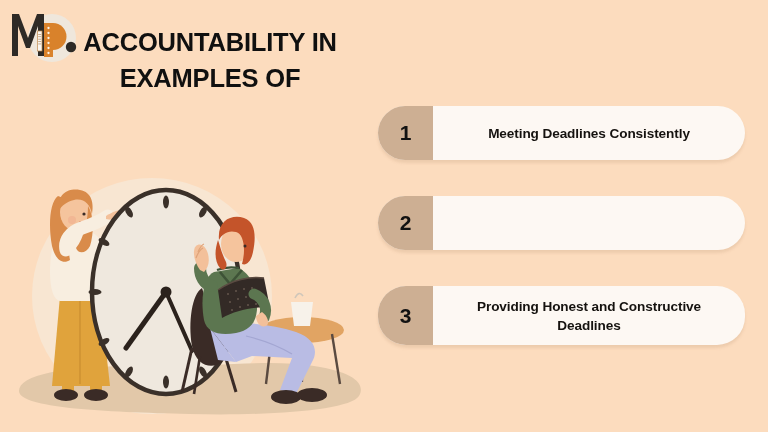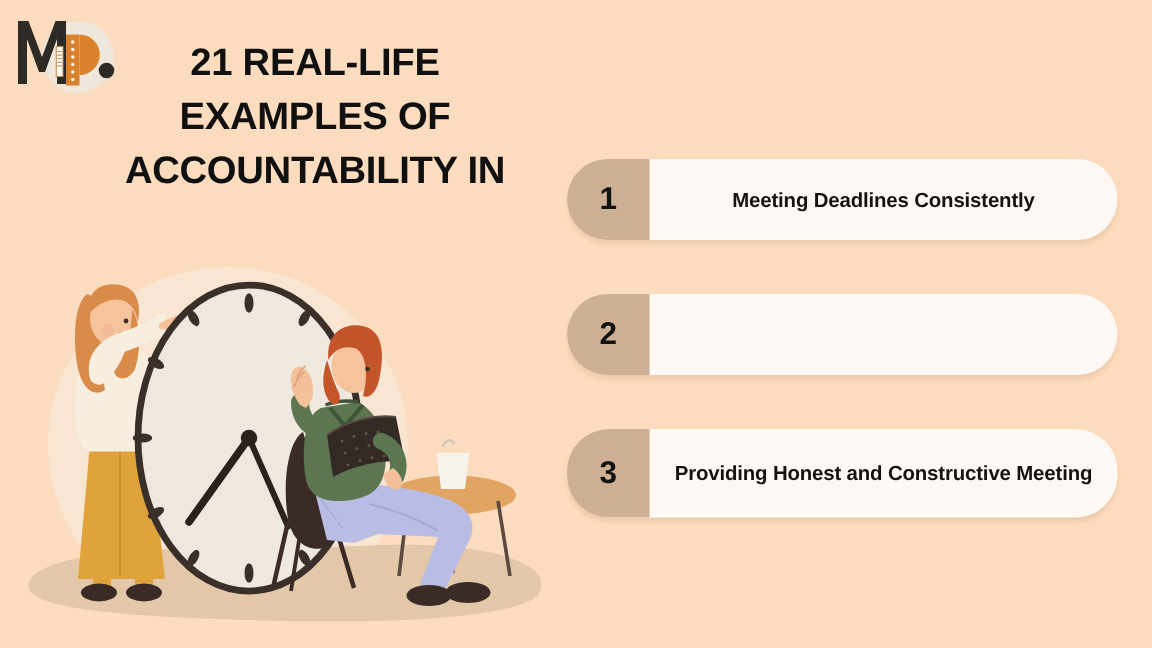--- a/index.html
+++ b/index.html
@@ -133,23 +133,22 @@
         <circle cx="40.5" cy="47" r="1.15"></circle>
       </g>
 
       <path d="M45 17 a13.5 13.5 0 0 1 0 27 Z" fill="#D9822B"></path>
 
       <circle cx="63" cy="41" r="5.2" fill="#2E2A26"></circle>
     </svg>
   </div>
 
   <div id="title">
-    <div>21 REAL-LIFE</div>
+    <div>ACCOUNTABILITY IN</div>
     <div>EXAMPLES OF</div>
-    <div>ACCOUNTABILITY IN</div>
   </div>
 
   <div id="illustration">
     <svg viewBox="0 0 360 256" width="360" height="256">
 
       <g>
         <ellipse cx="138" cy="120" rx="120" ry="118" fill="#F8E6D2"></ellipse>
       </g>
 
       <g>
@@ -284,18 +283,18 @@
       <div class="card-badge">1</div>
       <div class="card-text">Meeting Deadlines Consistently</div>
     </div>
 
     <div class="card" id="card-1">
       <div class="card-badge">2</div>
     </div>
 
     <div class="card" id="card-2">
       <div class="card-badge">3</div>
-      <div class="card-text">Providing Honest and Constructive Meeting</div>
+      <div class="card-text">Providing Honest and Constructive Deadlines</div>
     </div>
 
   </div>
 
 </div>
 
 </body></html>

